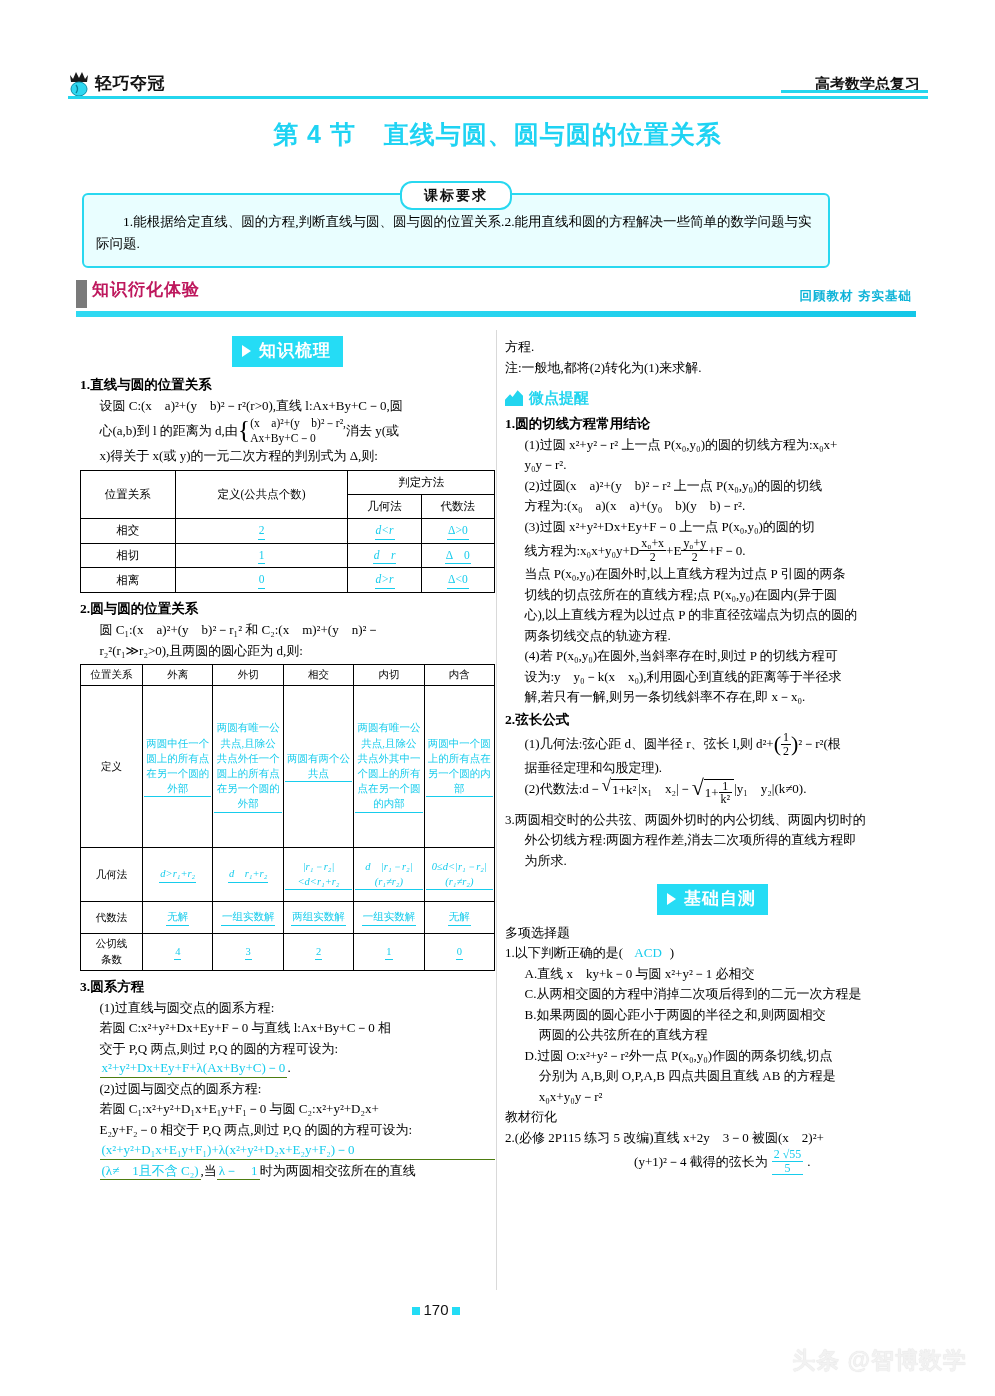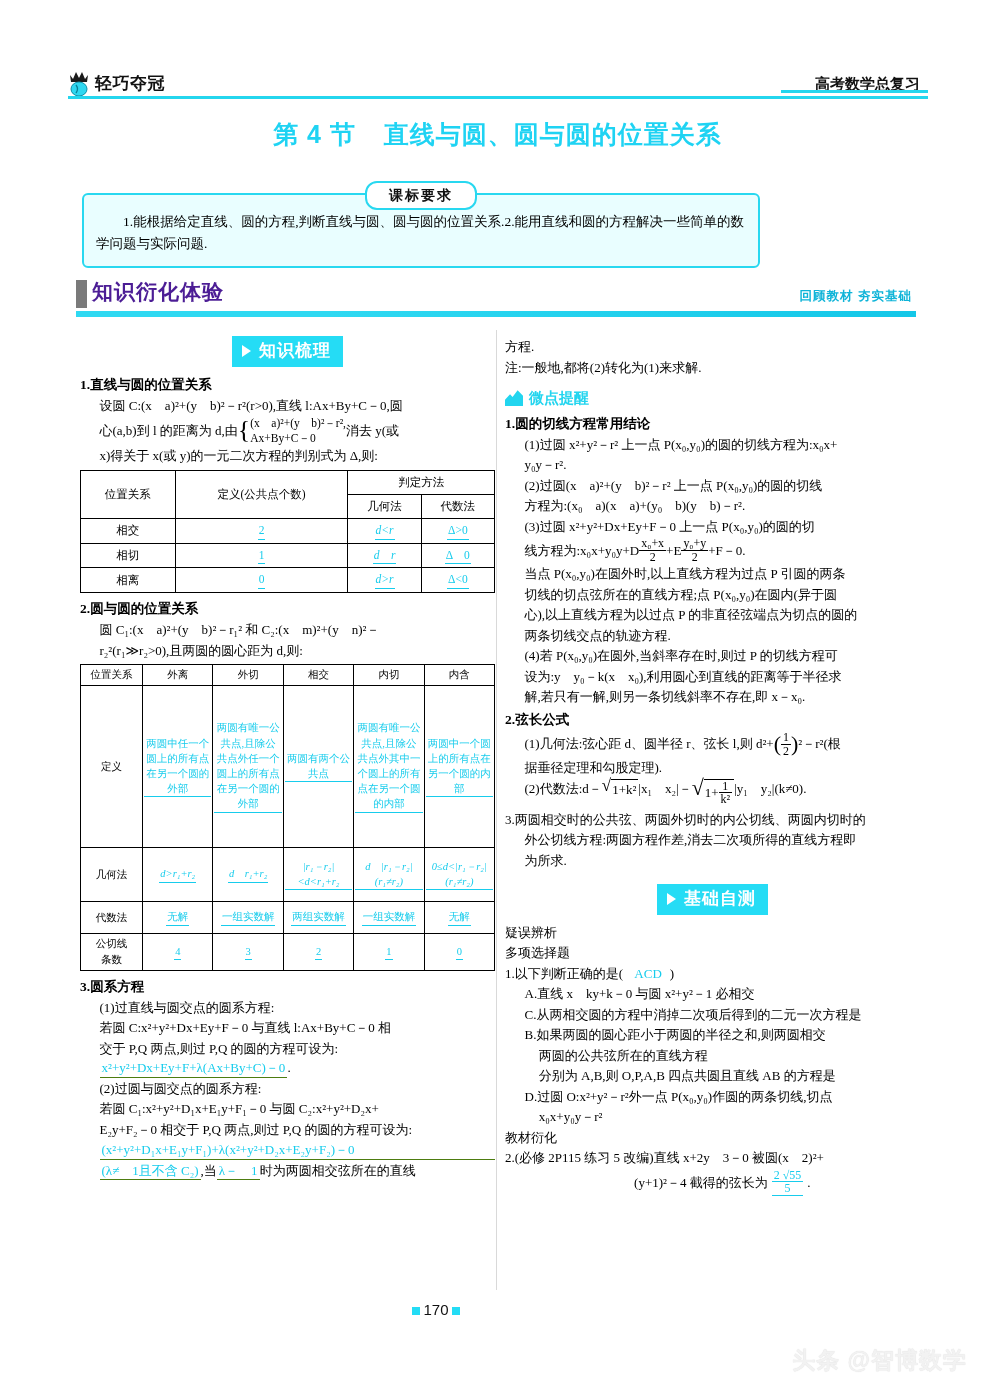--- a/index.html
+++ b/index.html
@@ -43,21 +43,21 @@
   .chapter-title {
     position:absolute; left:0; top:118px; width:995px;
     text-align:center;
     font-family:"Liberation Sans", sans-serif;
     font-weight:bold; font-size:25px; letter-spacing:1px;
     color:#1fd3f3;
   }
   .chapter-title .num { margin-right:4px;margin-top:48px; }
 
   
-  .req-wrap { position:absolute; left:82px; top:193px; width:678px; }
+  .req-wrap { position:absolute; left:82px; top:193px; width:748px; }
   .req-box {
     border:2px solid #28d8f0; border-radius:6px;
     background:#e9feff;
     padding:16px 12px 10px 12px;
     font-size:13.5px; line-height:1.65;
   }
   .req-tab {
     position:absolute; left:50%; transform:translateX(-50%); top:-12px;
     background:#ffffff; border:2px solid #28d8f0; border-radius:12px;
     padding:1px 22px;
@@ -69,21 +69,21 @@
 
   
   .sec-banner { position:absolute; left:76px; top:278px; width:840px; height:42px; }
   .sec-bar-left {
     position:absolute; left:0; top:2px; width:11px; height:28px;
     background:#7a7a7a;
   }
   .sec-title {
     position:absolute; left:16px; top:0px;
     font-family:"Liberation Sans", sans-serif;
-    font-weight:bold; font-size:21px; letter-spacing:1px; color:#4c1d95;
+    font-weight:bold; font-size:17px; letter-spacing:1px; color:#be185d;
   }
   .sec-underline {
     position:absolute; left:0; top:33px; width:840px; height:6px;
     background:linear-gradient(to right,#2fd9f2 0%,#2fd9f2 30%,#14c7e8 100%);
   }
   .sec-right-text {
     position:absolute; right:4px; top:10px;
     font-family:"Liberation Sans", sans-serif;
     font-size:12.5px; font-weight:bold; color:#0fb4d8; letter-spacing:1px;
   }
@@ -416,32 +416,31 @@
     <div class="p indent">外公切线方程:两圆方程作差,消去二次项所得的直线方程即</div>
     <div class="p indent">为所求.</div>
 
     <div class="pill-wrap" style="margin-top:14px">
       <span class="pill">
         <span class="tri"></span>
         <span>基础自测</span>
       </span>
     </div>
 
-    <div class="p">疑误辨析</div>
     <div class="p">多项选择题</div>
     <div class="p">
       <span>1.以下判断正确的是(</span>
       <span class="ansb" style="padding:0 8px">ACD</span><span>)</span>
     </div>
     <div class="p indent">A.直线 x　ky+k－0 与圆 x²+y²－1 必相交</div>
     <div class="p indent">C.从两相交圆的方程中消掉二次项后得到的二元一次方程是</div>
     <div class="p indent">B.如果两圆的圆心距小于两圆的半径之和,则两圆相交</div>
     <div class="p indent2">两圆的公共弦所在的直线方程</div>
+    <div class="p indent">D.过圆 O:x²+y²－r²外一点 P(x₀,y₀)作圆的两条切线,切点</div>
     <div class="p indent2">分别为 A,B,则 O,P,A,B 四点共圆且直线 AB 的方程是</div>
-    <div class="p indent">D.过圆 O:x²+y²－r²外一点 P(x₀,y₀)作圆的两条切线,切点</div>
     <div class="p indent2">x₀x+y₀y－r²</div>
     <div class="p">教材衍化</div>
     <div class="p">2.(必修 2P115 练习 5 改编)直线 x+2y　3－0 被圆(x　2)²+</div>
     <div class="p indent" style="display:flex;align-items:center;justify-content:center;">
       <span>(y+1)²－4 截得的弦长为</span>
       <span class="frac ansb" style="border-bottom:1px solid #17ccec;margin:0 4px;">
         <span class="nu">2 √55</span>
         <span class="de">5</span>
       </span>
       <span>.</span>

